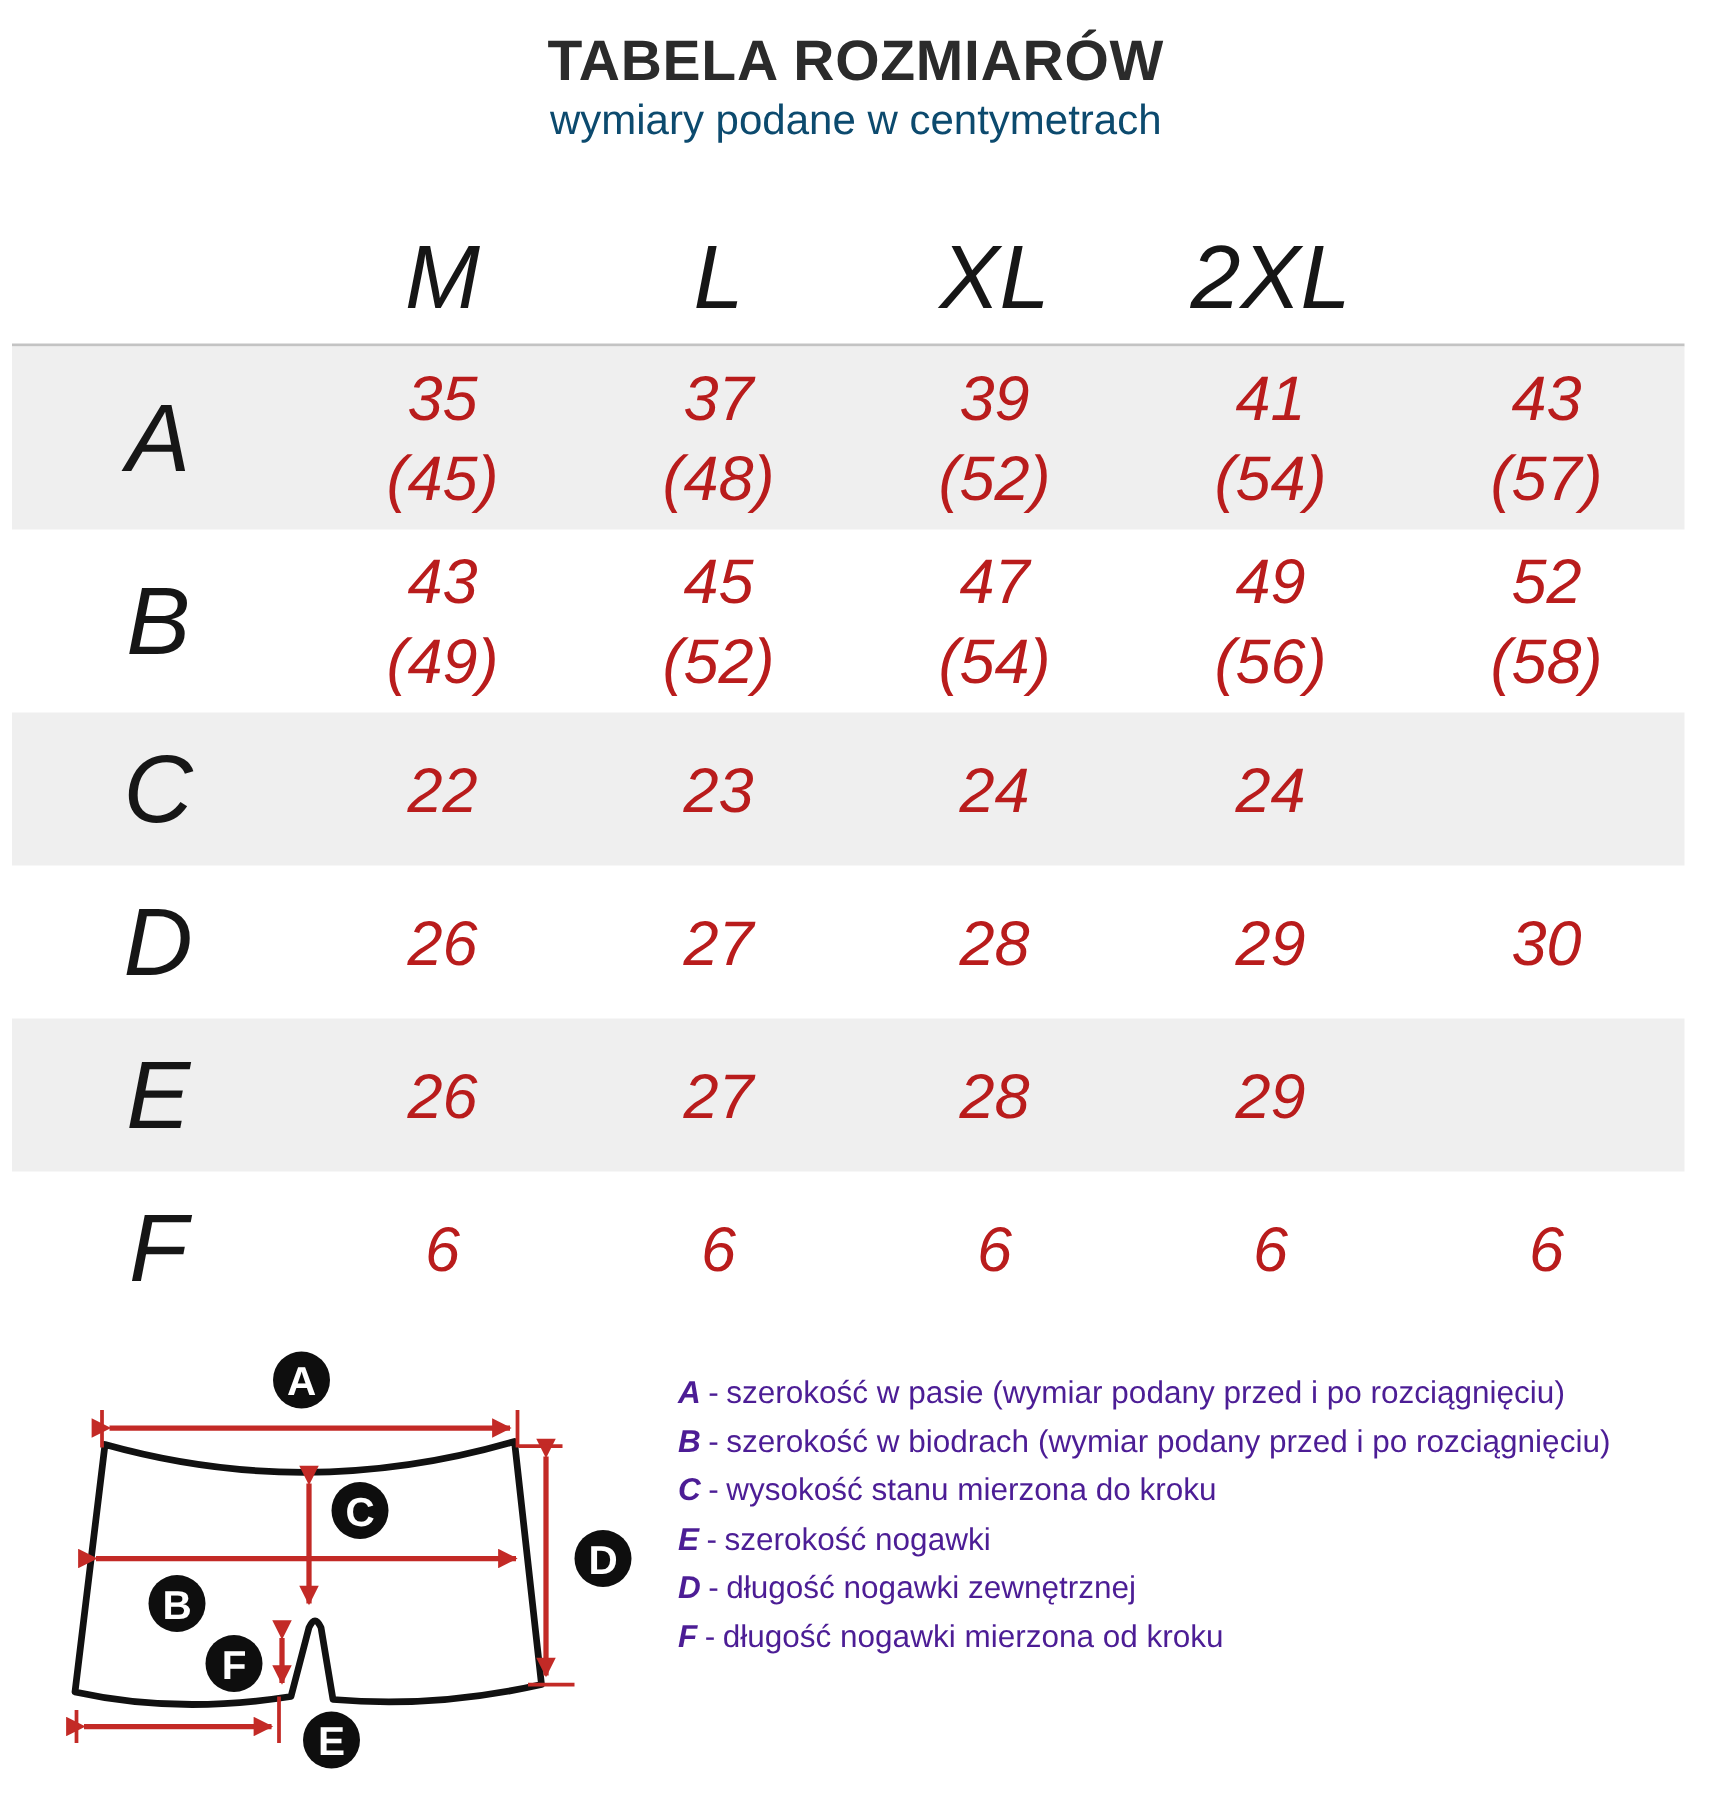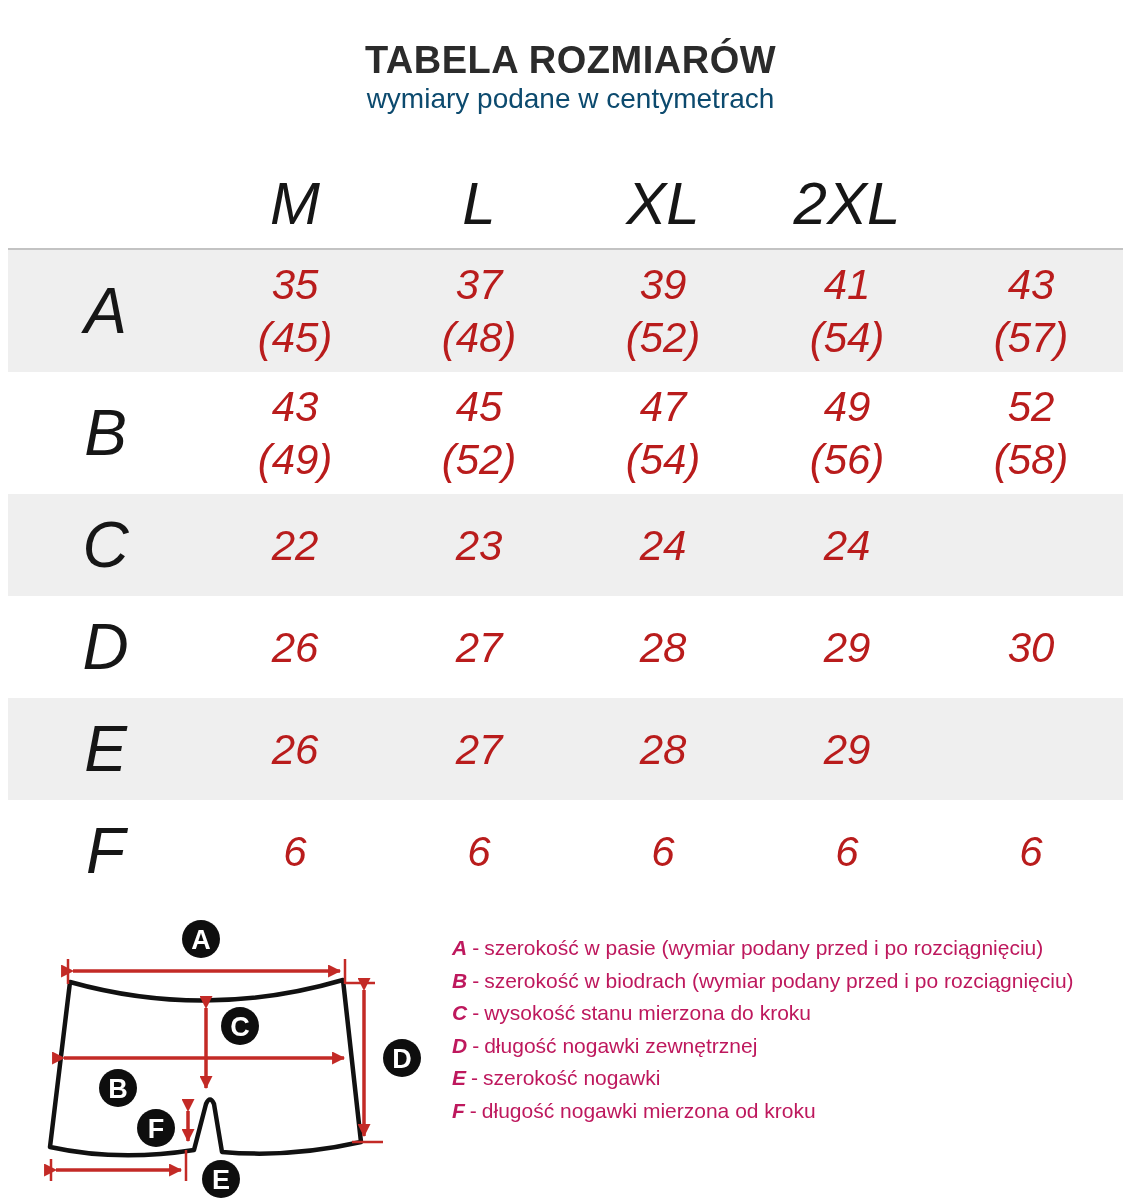--- a/index.html
+++ b/index.html
@@ -2,21 +2,21 @@
 <html><head>
 <meta charset="utf-8">
 <style>
   * { margin:0; padding:0; box-sizing:border-box; }
   html,body { background:#ffffff; }
   body {
     width:1141px; height:1200px; overflow:hidden; position:relative;
     font-family:"Liberation Sans","DejaVu Sans",sans-serif;
     color:#1a1a1a;
   }
-  .titles { text-align:center; padding-top:39px; }
+  .titles { text-align:center; padding-top:20px; }
   .page-title {
     font-size:38px; font-weight:700; color:#2b2b2b; letter-spacing:0.5px;
     line-height:1.15;
   }
   .page-subtitle {
     font-size:28px; font-weight:400; color:#0c4a6e; line-height:1.1;
     margin-top:1px;
   }
 
   .size-table { width:1115px; margin:0 0 0 8px; }
@@ -41,21 +41,21 @@
   .cell {
     display:flex; flex-direction:column; align-items:center; justify-content:center;
     font-size:42px; font-style:italic; color:#b91c1c; line-height:1.28;
   }
   .cell span { display:block; white-space:nowrap; }
 
   .bottom { display:flex; margin-top:6px; }
   .diagram-wrap { width:452px; flex:0 0 452px; padding:4px 0 0 18px; }
   .legend { flex:1; padding-top:24px; padding-right:4px; }
   .legend-item {
-    font-size:21px; color:#be185d; line-height:32.5px; white-space:nowrap;
+    font-size:21px; color:#4c1d95; line-height:32.5px; white-space:nowrap;
   }
   .legend-key { font-weight:700; font-style:italic; }
   .legend-dash { margin:0 5px; }
 </style>
 </head>
 <body>
 
 <div class="titles">
   <div class="page-title">TABELA ROZMIARÓW</div>
   <div class="page-subtitle">wymiary podane w centymetrach</div>
@@ -260,17 +260,17 @@
           <text x="203" y="277">E</text>
         </g>
       </g>
     </svg>
   </div>
 
   <div class="legend">
     <div class="legend-item"><span class="legend-key">A</span><span class="legend-dash">-</span><span>szerokość w pasie (wymiar podany przed i po rozciągnięciu)</span></div>
     <div class="legend-item"><span class="legend-key">B</span><span class="legend-dash">-</span><span>szerokość w biodrach (wymiar podany przed i po rozciągnięciu)</span></div>
     <div class="legend-item"><span class="legend-key">C</span><span class="legend-dash">-</span><span>wysokość stanu mierzona do kroku</span></div>
+    <div class="legend-item"><span class="legend-key">E</span><span class="legend-dash">-</span><span>szerokość nogawki</span></div>
     <div class="legend-item"><span class="legend-key">D</span><span class="legend-dash">-</span><span>długość nogawki zewnętrznej</span></div>
-    <div class="legend-item"><span class="legend-key">E</span><span class="legend-dash">-</span><span>szerokość nogawki</span></div>
     <div class="legend-item"><span class="legend-key">F</span><span class="legend-dash">-</span><span>długość nogawki mierzona od kroku</span></div>
   </div>
 </div>
 
 </body></html>

